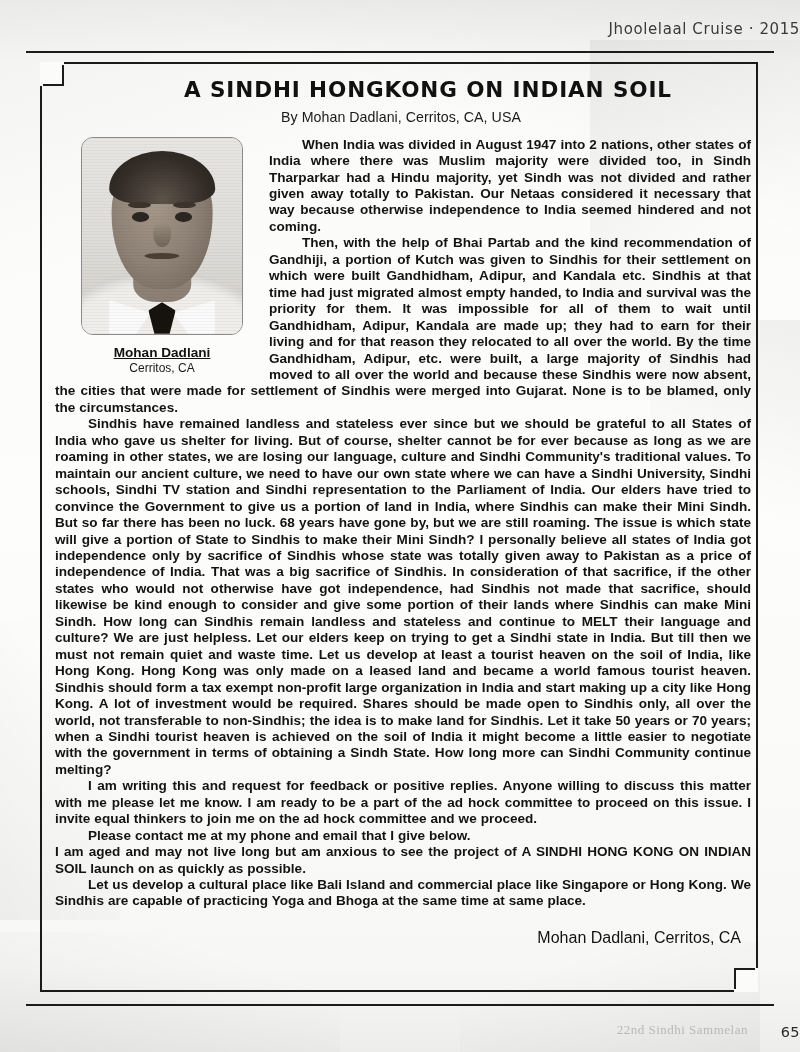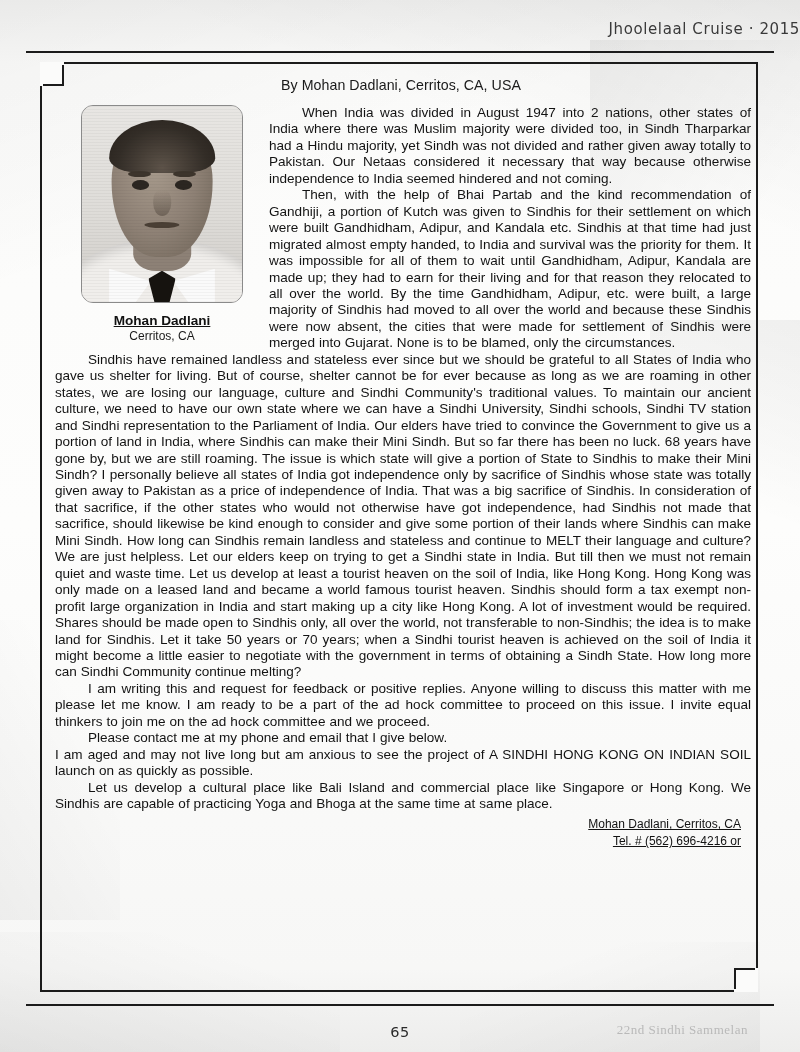--- a/index.html
+++ b/index.html
@@ -268,53 +268,53 @@
     margin-top: 1px;
   }
 
   .body-text {
     font-size: 13.55px;
     line-height: 16.45px;
     color: #131313;
     text-align: justify;
     letter-spacing: 0.0px;
     word-spacing: 0.2px;
+    font-weight: bold;
   }
   .body-text p {
     margin: 0;
     text-indent: 33px;
   }
   .body-text p.no-indent { text-indent: 0; }
 
   .wrap-col { padding-top: 12px; }
 
   .signature {
     text-align: right;
-    font-size: 12px;
+    font-size: 16px;
     line-height: 16.8px;
     color: #131313;
-    margin-top: 4px;
+    margin-top: 20px;
     padding-right: 10px;
-    text-decoration: underline;
   }
 
   
   .footer-rule {
     position: absolute;
     bottom: 46px;
     left: 26px;
     right: 26px;
     height: 2px;
     background: #1b1b1b;
   }
   .footer-page-no {
     position: absolute;
     bottom: 12px;
     left: 0; right: 0;
-    text-align: center;
+    text-align: right;
     font-family: "DejaVu Sans", sans-serif;
     font-size: 14.5px;
     color: #2b2b2b;
     letter-spacing: 0.4px;
   }
   .footer-event {
     position: absolute;
     bottom: 14px;
     right: 52px;
     font-family: Liberation Serif, serif;
@@ -341,20 +341,21 @@
     <div class="notch-tl"></div>
     <div class="frame-edge-cut-t"></div>
     <div class="frame-edge-cut-l"></div>
     <div class="notch-br"></div>
     <div class="frame-edge-cut-b"></div>
     <div class="frame-edge-cut-r"></div>
   </div>
 
   <div class="content">
 
+    <h1 class="article-title">A SINDHI HONGKONG ON INDIAN SOIL</h1>
     <div class="article-byline">By Mohan Dadlani, Cerritos, CA, USA</div>
 
     <div class="photo-block">
       <div class="photo">
         <div class="ph-bg"></div>
         <div class="ph-shoulders"></div>
         <div class="ph-neck"></div>
         <div class="ph-head"></div>
         <div class="ph-hair"></div>
         <div class="ph-brow l"></div>
@@ -377,21 +378,20 @@
       <p>Then, with the help of Bhai Partab and the kind recommendation of Gandhiji, a portion of Kutch was given to Sindhis for their settlement on which were built Gandhidham, Adipur, and Kandala etc.  Sindhis at that time had just migrated almost empty handed, to India and survival was the priority for them. It was impossible for all of them to wait until Gandhidham, Adipur, Kandala are made up; they had to earn for their living and for that reason they relocated to all over the world.  By the time Gandhidham, Adipur, etc. were built, a large majority of Sindhis had moved to all over the world and because these Sindhis were now absent, the cities that were made for settlement of Sindhis were merged into Gujarat.  None is to be blamed, only the circumstances.</p>
       <p>Sindhis have remained landless and stateless ever since but we should be grateful to all States of India who gave us shelter for living.  But of course, shelter cannot be for ever because as long as we are roaming in other states, we are losing our language, culture and Sindhi Community's traditional values. To maintain our ancient culture, we need to have our own state where we can have a Sindhi University, Sindhi schools, Sindhi TV station and Sindhi representation to the Parliament of India.  Our elders have tried to convince the Government to give us a portion of land in India, where Sindhis can make their Mini Sindh.  But so far there has been no luck. 68 years have gone by, but we are still roaming. The issue is which state will give a portion of State to Sindhis to make their Mini Sindh? I personally believe all states of India got independence only by sacrifice of Sindhis whose state was totally given away to Pakistan as a price of independence of India. That was a big sacrifice of Sindhis. In consideration of that sacrifice, if the other states who would not otherwise have got independence, had Sindhis not made that sacrifice, should likewise be kind enough to consider and give some portion of their lands where Sindhis can make Mini Sindh.  How long can Sindhis remain landless and stateless and continue to MELT their language and culture? We are just helpless.  Let our elders keep on trying to get a Sindhi state in India. But till then we must not remain quiet and waste time. Let us develop at least a tourist heaven on the soil of India, like Hong Kong. Hong Kong was only made on a leased land and became a world famous tourist heaven. Sindhis should form a tax exempt non-profit large organization in India and start making up a city like Hong Kong. A lot of investment would be required. Shares should be made open to Sindhis only, all over the world, not transferable to non-Sindhis; the idea is to make land for Sindhis.  Let it take 50 years or 70 years; when a Sindhi tourist heaven is achieved on the soil of India it might become a little easier to negotiate with the government in terms of obtaining a Sindh State. How long more can Sindhi Community continue melting?</p>
       <p>I am writing this and request for feedback or positive replies.   Anyone willing to discuss this matter with me please let me know. I am ready to be a part of the ad hock committee to proceed on this issue.  I invite equal thinkers to join me on the ad hock committee and we proceed.</p>
       <p>Please contact me at my phone and email that I give below.</p>
       <p class="no-indent">I am aged and may not live long but am anxious to see the project of A SINDHI HONG KONG ON INDIAN SOIL launch on as quickly as possible.</p>
       <p>Let us develop a cultural place like Bali Island and commercial place like Singapore or Hong Kong. We Sindhis are capable of practicing Yoga and Bhoga at the same time at same place.</p>
     </div>
 
     <div class="signature">
       <div>Mohan Dadlani, Cerritos, CA</div>
-      <div>Tel. # (562) 696-4216 or</div>
     </div>
 
   </div>
 
   <div class="footer-rule"></div>
   <div class="footer-page-no">65</div>
   <div class="footer-event">22nd Sindhi Sammelan</div>
 
 </div>
 

